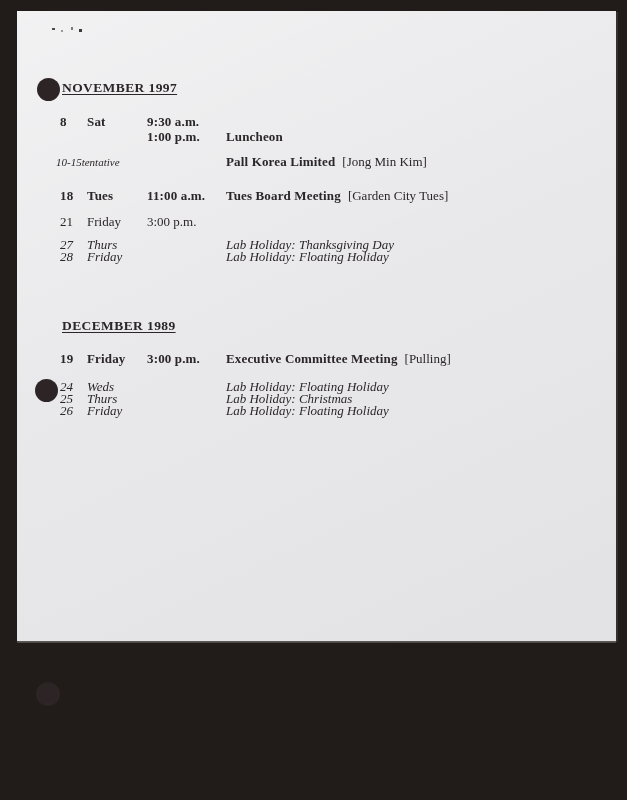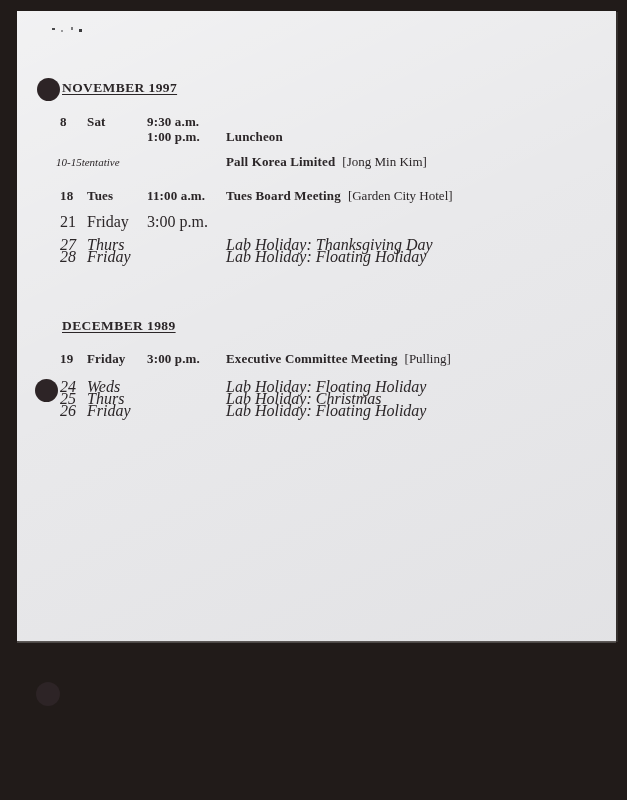--- a/index.html
+++ b/index.html
@@ -31,21 +31,21 @@
   }
   .row{position:absolute;left:0;width:100%;height:16px;color:var(--ink,#2b2628);font-size:13px;line-height:16px;}
   .row > span{position:absolute;top:0;white-space:nowrap;}
   .col-date{left:43px;}
   .col-day{left:70px;}
   .col-time{left:130px;text-align:center;}
   .col-desc{left:209px;}
   .col-range{left:39px;font-size:11px;}
   .bold{font-weight:bold;letter-spacing:.15px;}
   .italic{font-style:italic;}
-  .small{font-size:16px;}
+  .small{font-size:13px;}
   .note{font-weight:normal;font-style:normal;letter-spacing:0;padding-left:7px;}
   .u{text-decoration:underline;text-underline-offset:1.5px;}
 </style>
 </head>
 <body>
 
 <div class="stage">
   <div class="paper">
 
     <div class="mark mark-1"></div>
@@ -71,21 +71,21 @@
 
     <div class="row" style="top:143px">
       <span class="col-range italic"><span>10-15</span><span>tentative</span></span>
       <span class="col-desc"><span class="bold">Pall Korea Limited</span><span class="note">[Jong Min Kim]</span></span>
     </div>
 
     <div class="row bold" style="top:177px">
       <span class="col-date">18</span>
       <span class="col-day">Tues</span>
       <span class="col-time">11:00 a.m.</span>
-      <span class="col-desc"><span>Tues Board Meeting</span><span class="note">[Garden City Hotel]</span></span>
+      <span class="col-desc"><span>Tues Board Meeting</span><span class="note">[Garden City Tues]</span></span>
     </div>
 
     <div class="row small" style="top:203px">
       <span class="col-date">21</span>
       <span class="col-day">Friday</span>
       <span class="col-time">3:00 p.m.</span>
     </div>
 
     <div class="row small italic" style="top:226px">
       <span class="col-date">27</span>

